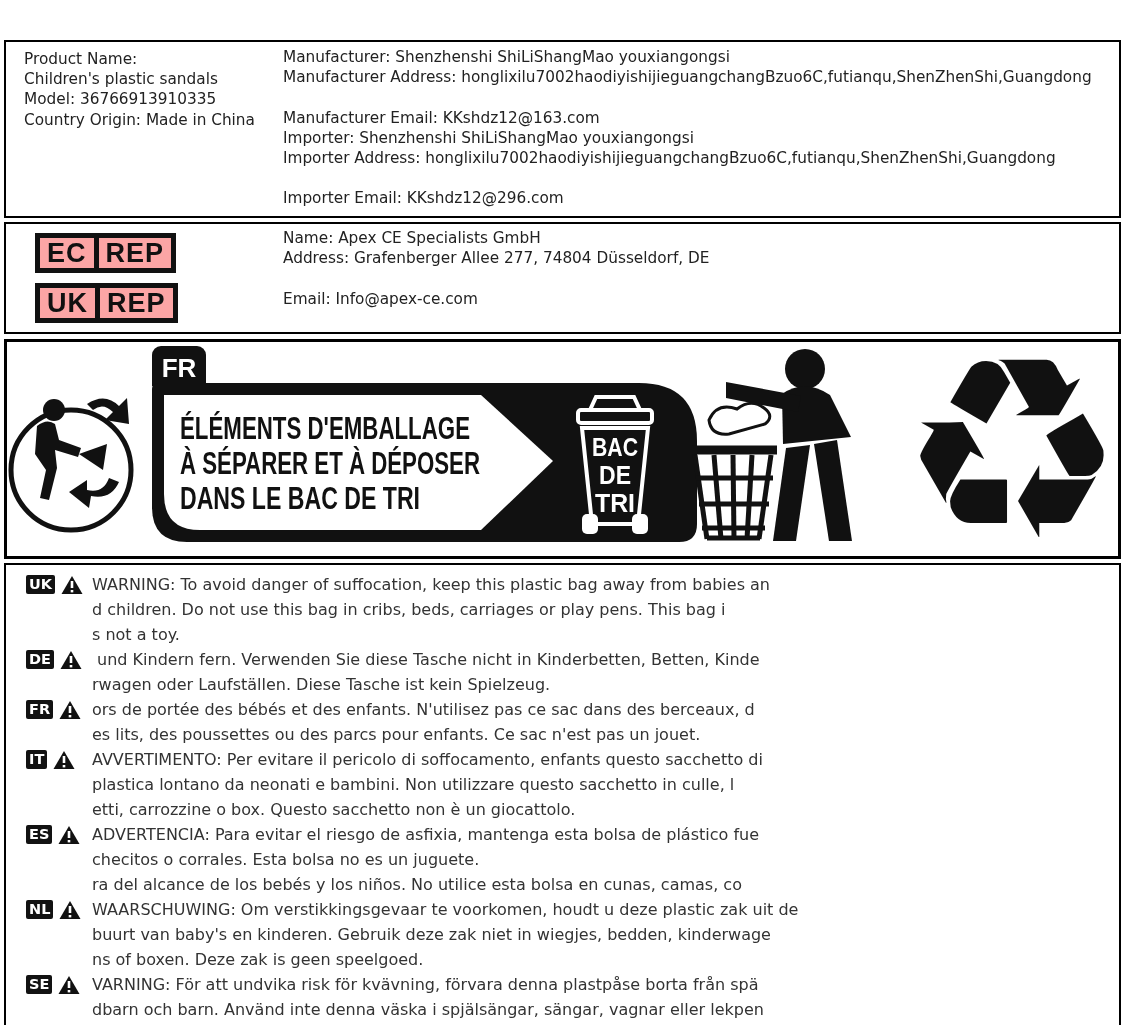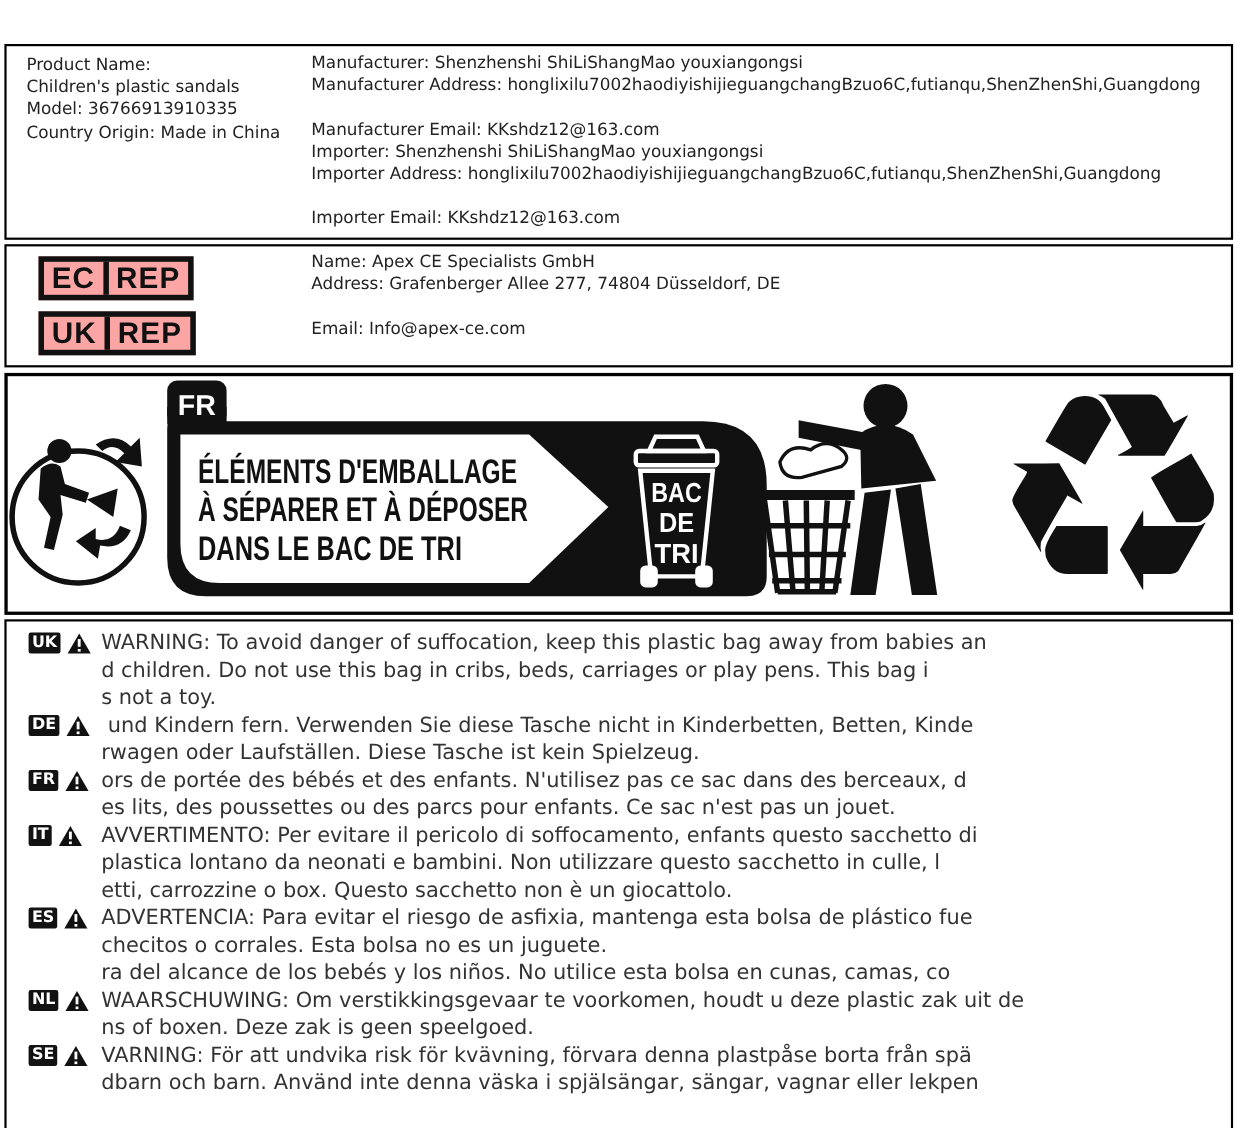--- a/index.html
+++ b/index.html
@@ -20,21 +20,21 @@
   
   #logo-svg{position:absolute;left:0;top:0;}
   .recycle-glyph{position:absolute;left:890px;top:2px;width:230px;height:212px;text-align:center;
                  font-size:252px;line-height:212px;color:#111;font-family:"DejaVu Sans",sans-serif;}
   
   #warnings-list{position:absolute;left:0;top:7px;width:100%;}
   .warning-row{display:flex;align-items:flex-start;}
   .w-badges{display:flex;gap:6px;width:66px;margin-left:20px;padding-top:3px;flex:none;align-items:flex-start;}
   .lang-badge{display:inline-block;background:#121212;color:#fff;font-weight:bold;font-size:14.5px;
               line-height:17px;padding:1px 3px;border-radius:2px;font-family:"DejaVu Sans",sans-serif;}
-  .w-text{flex:1;font-size:19px;color:#333;}
+  .w-text{flex:1;font-size:16px;color:#333;}
   .wline{height:25px;line-height:25px;white-space:pre;}
   svg text{font-family:"Liberation Sans",sans-serif;}
 </style>
 </head>
 <body>
 
 <div id="page">
 
   <div class="box" id="box-product">
     <div class="tcol" style="left:18px;top:7px;">
@@ -44,21 +44,21 @@
         <div class="tline">Country Origin: Made in China</div>
       </div>
     <div class="tcol" style="left:277px;top:5px;">
         <div class="tline">Manufacturer: Shenzhenshi ShiLiShangMao youxiangongsi</div>
         <div class="tline">Manufacturer Address: honglixilu7002haodiyishijieguangchangBzuo6C,futianqu,ShenZhenShi,Guangdong</div>
         <div class="tline">&nbsp;</div>
         <div class="tline">Manufacturer Email: KKshdz12@163.com</div>
         <div class="tline">Importer: Shenzhenshi ShiLiShangMao youxiangongsi</div>
         <div class="tline">Importer Address: honglixilu7002haodiyishijieguangchangBzuo6C,futianqu,ShenZhenShi,Guangdong</div>
         <div class="tline">&nbsp;</div>
-        <div class="tline">Importer Email: KKshdz12@163.com</div>
+        <div class="tline">Importer Email: KKshdz12@296.com</div>
       </div>
   </div>
 
   <div class="box" id="box-rep">
     <div class="rep-box" style="left:29px;top:9px;">
       <div class="rep-cell">EC</div>
       <div class="rep-div"></div>
       <div class="rep-cell">REP</div>
     </div>
     <div class="rep-box" style="left:29px;top:59px;">
@@ -216,20 +216,21 @@
     <div class="w-badges">
       <span class="lang-badge">NL</span>
       <svg width="22" height="20" viewBox="0 0 22 20">
         <polygon points="11,1 21.5,19 0.5,19" fill="#111"></polygon>
         <rect x="9.7" y="6" width="2.6" height="7" fill="#fff"></rect>
         <rect x="9.7" y="15" width="2.6" height="2.4" fill="#fff"></rect>
       </svg>
     </div>
     <div class="w-text">
             <div class="wline">WAARSCHUWING: Om verstikkingsgevaar te voorkomen, houdt u deze plastic zak uit de</div>
+            <div class="wline">buurt van baby's en kinderen. Gebruik deze zak niet in wiegjes, bedden, kinderwage</div>
             <div class="wline">ns of boxen. Deze zak is geen speelgoed.</div>
           </div>
   </div>
 
   <div class="warning-row">
     <div class="w-badges">
       <span class="lang-badge">SE</span>
       <svg width="22" height="20" viewBox="0 0 22 20">
         <polygon points="11,1 21.5,19 0.5,19" fill="#111"></polygon>
         <rect x="9.7" y="6" width="2.6" height="7" fill="#fff"></rect>

